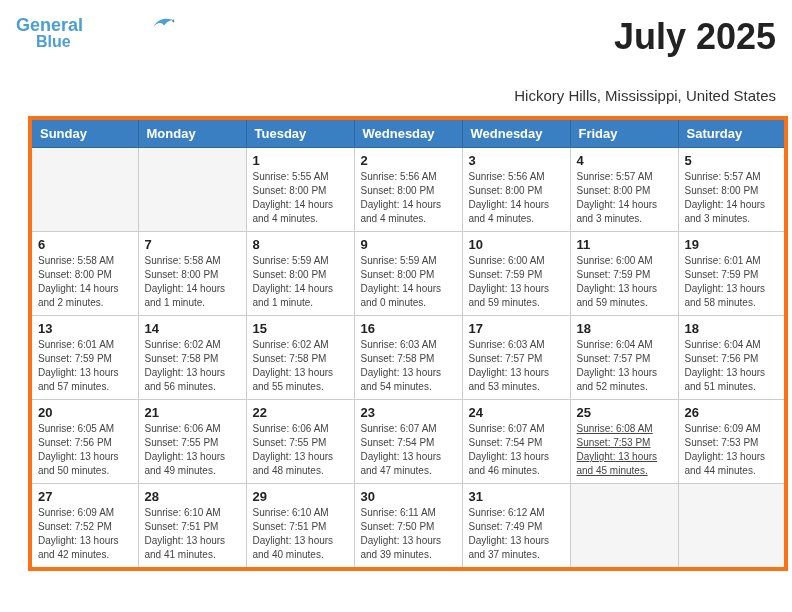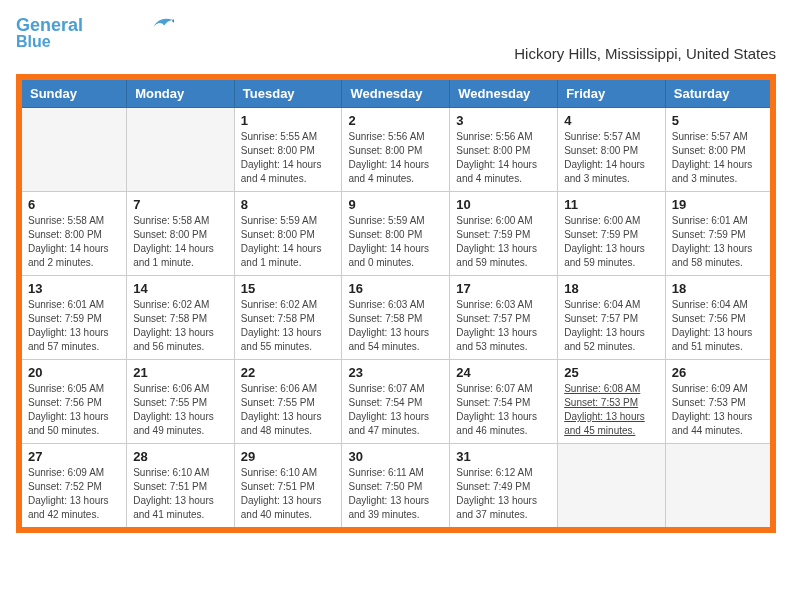--- a/index.html
+++ b/index.html
@@ -45,21 +45,22 @@
       color: #222;
     }
     .location-title {
       font-size: 15px;
       color: #333;
       margin-top: 29px;
     }
     .calendar {
       width: 100%;
       border-collapse: collapse;
-      border: 6px solid #f97316;
+      border: 4px solid #f97316;
+      margin-left: 12px;
     }
     .calendar th {
       background: #3a7fc1;
       color: #fff;
       font-size: 13px;
       font-weight: bold;
       padding: 6px 8px;
       text-align: left;
       border: 1px solid #2d6aa0;
     }
@@ -95,23 +96,24 @@
   <div class="logo">
     <div style="display:flex;align-items:center;gap:19px;">
       <span class="logo-text">
         <span>General</span>
       </span>
       <svg class="logo-bird" viewBox="0 0 40 25" xmlns="http://www.w3.org/2000/svg">
         <path d="M10 18 Q20 2 38 8 Q30 10 26 16 Q20 8 10 18Z" fill="#4a9fd4"></path>
         <path d="M38 8 Q42 6 40 12 Q36 10 38 8Z" fill="#3a7fc1"></path>
       </svg>
     </div>
-    <span class="logo-text" style="color:#4a9fd4;font-size:16px;">Blue</span>
+    <span class="logo-text" style="color:#4a9fd4;font-size:16px;margin-left:20px;">Blue</span>
   </div>
   <div class="title-area">
+    <div class="month-title">July 2025</div>
     <div class="location-title">Hickory Hills, Mississippi, United States</div>
   </div>
 </div>
 
 <table class="calendar">
   <thead>
     <tr>
     <th>Sunday</th>
         <th>Monday</th>
         <th>Tuesday</th>

